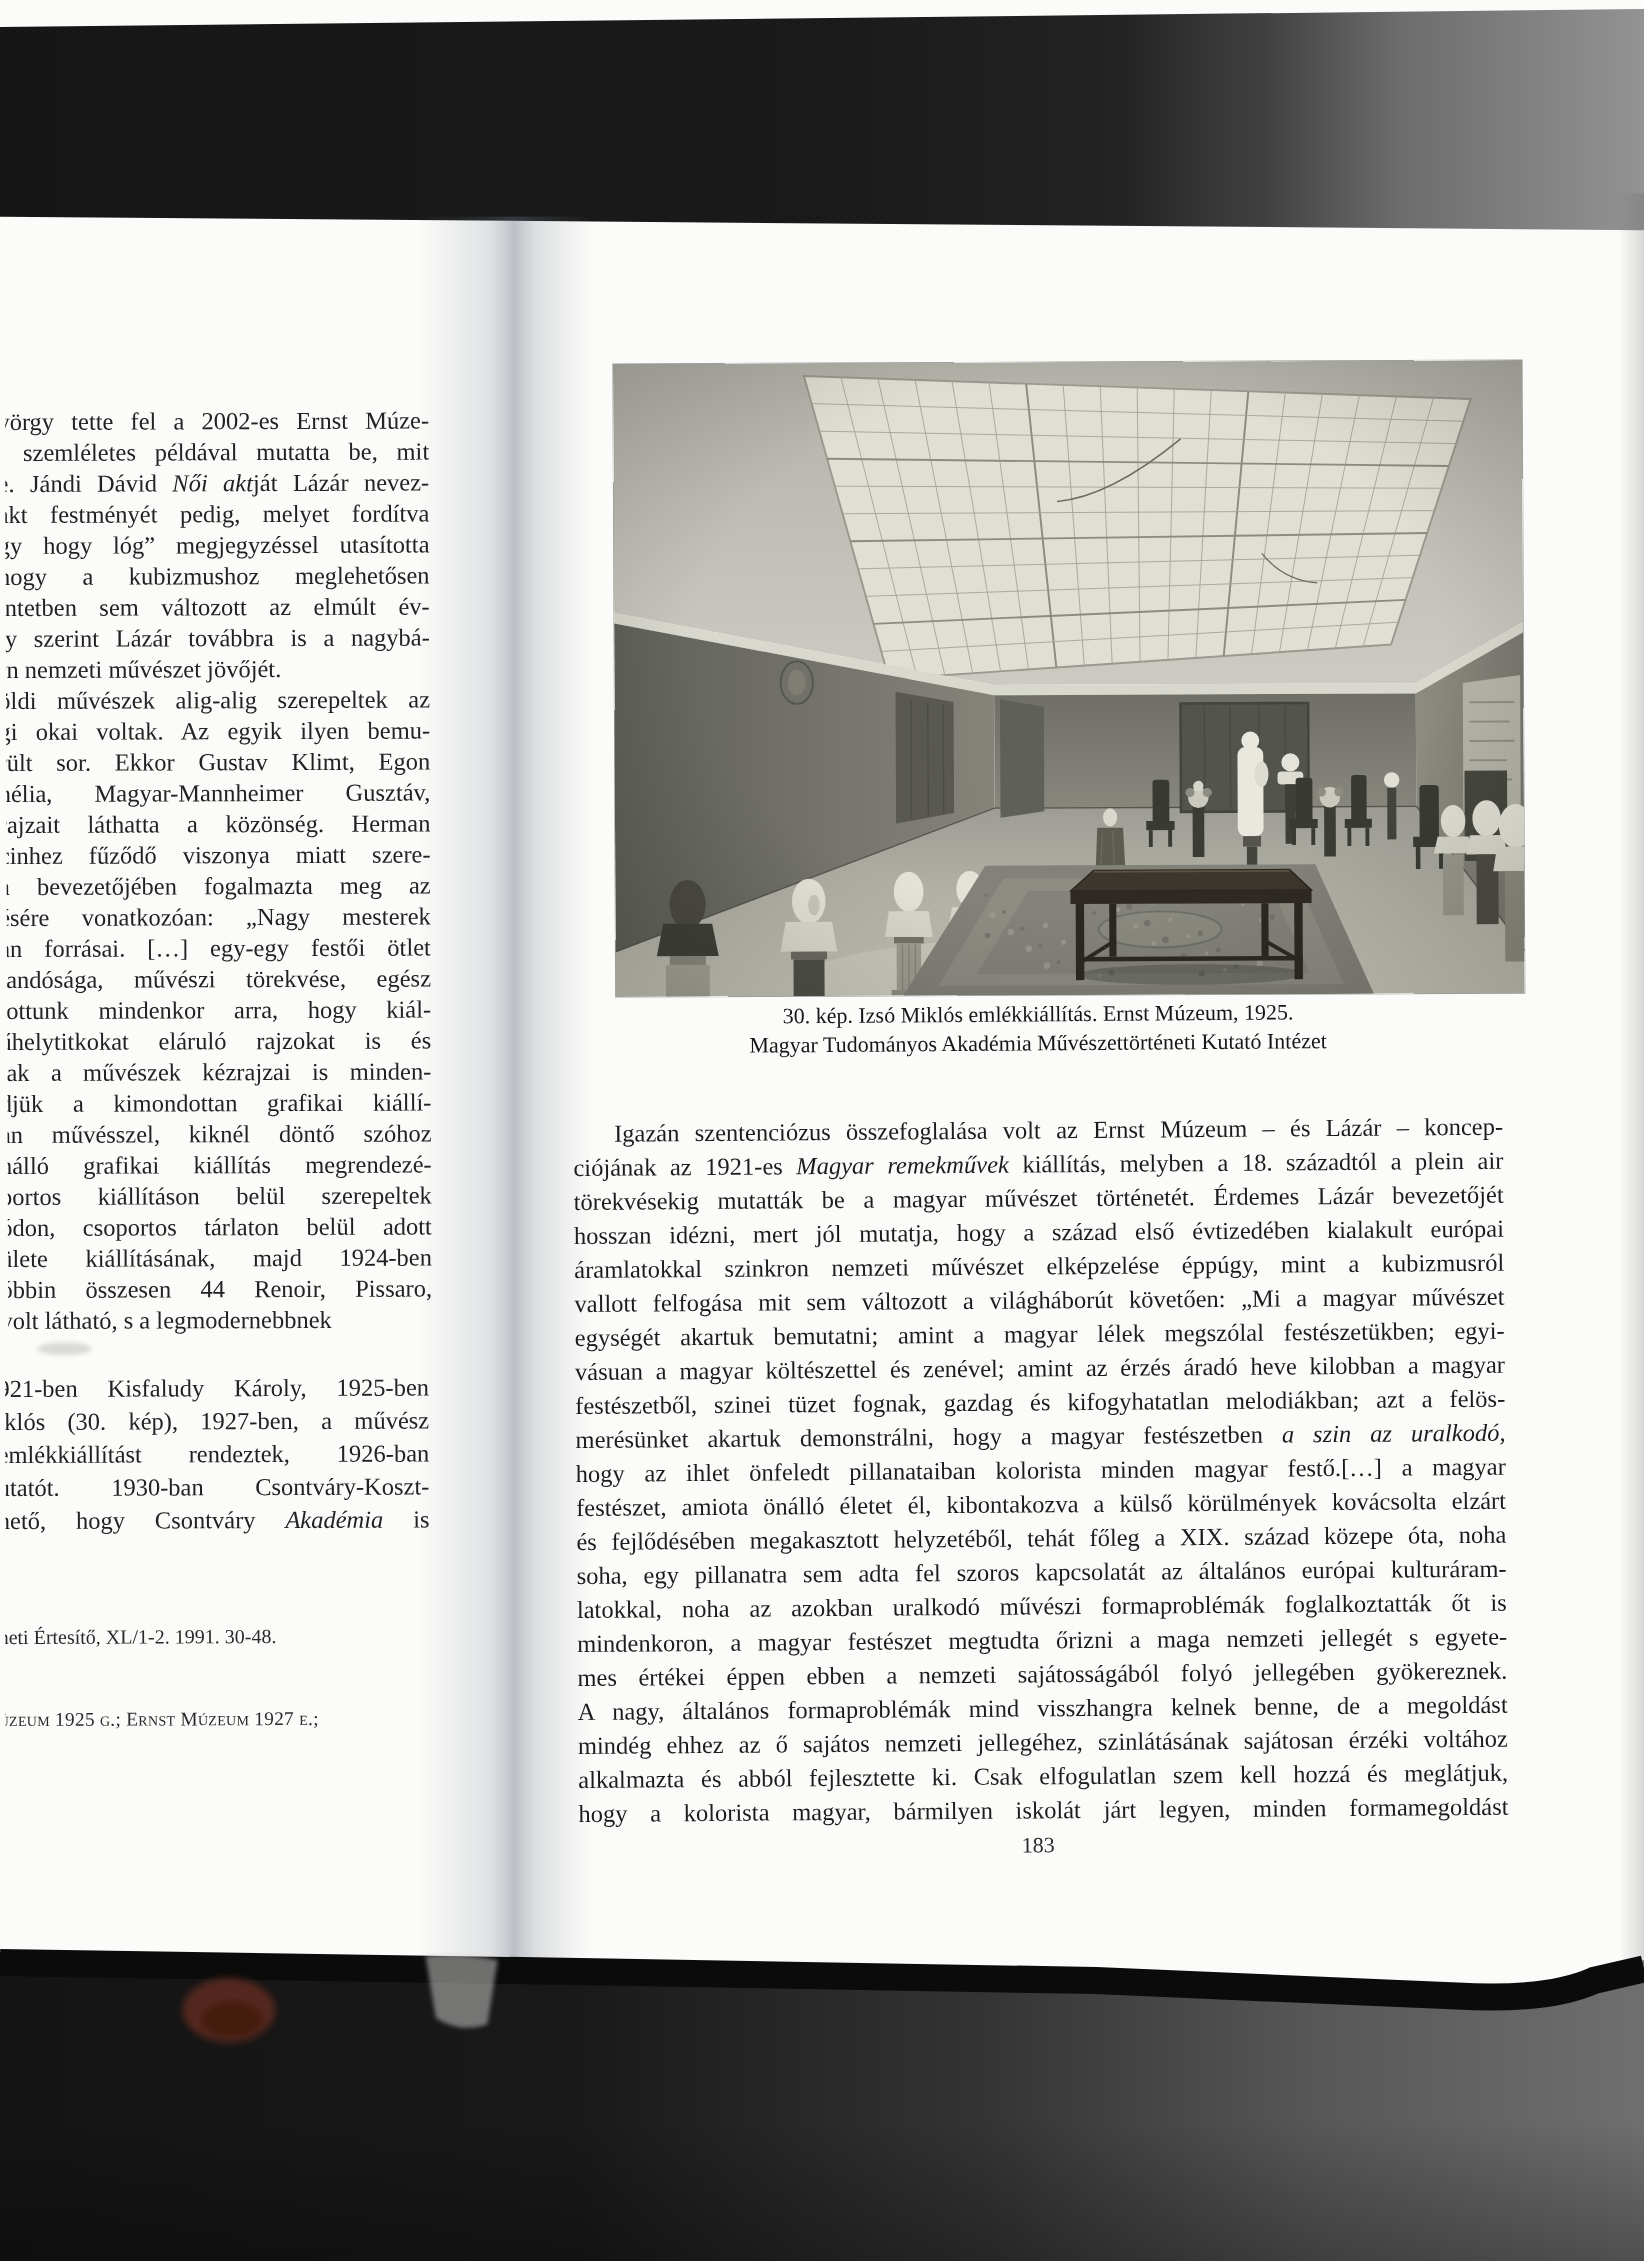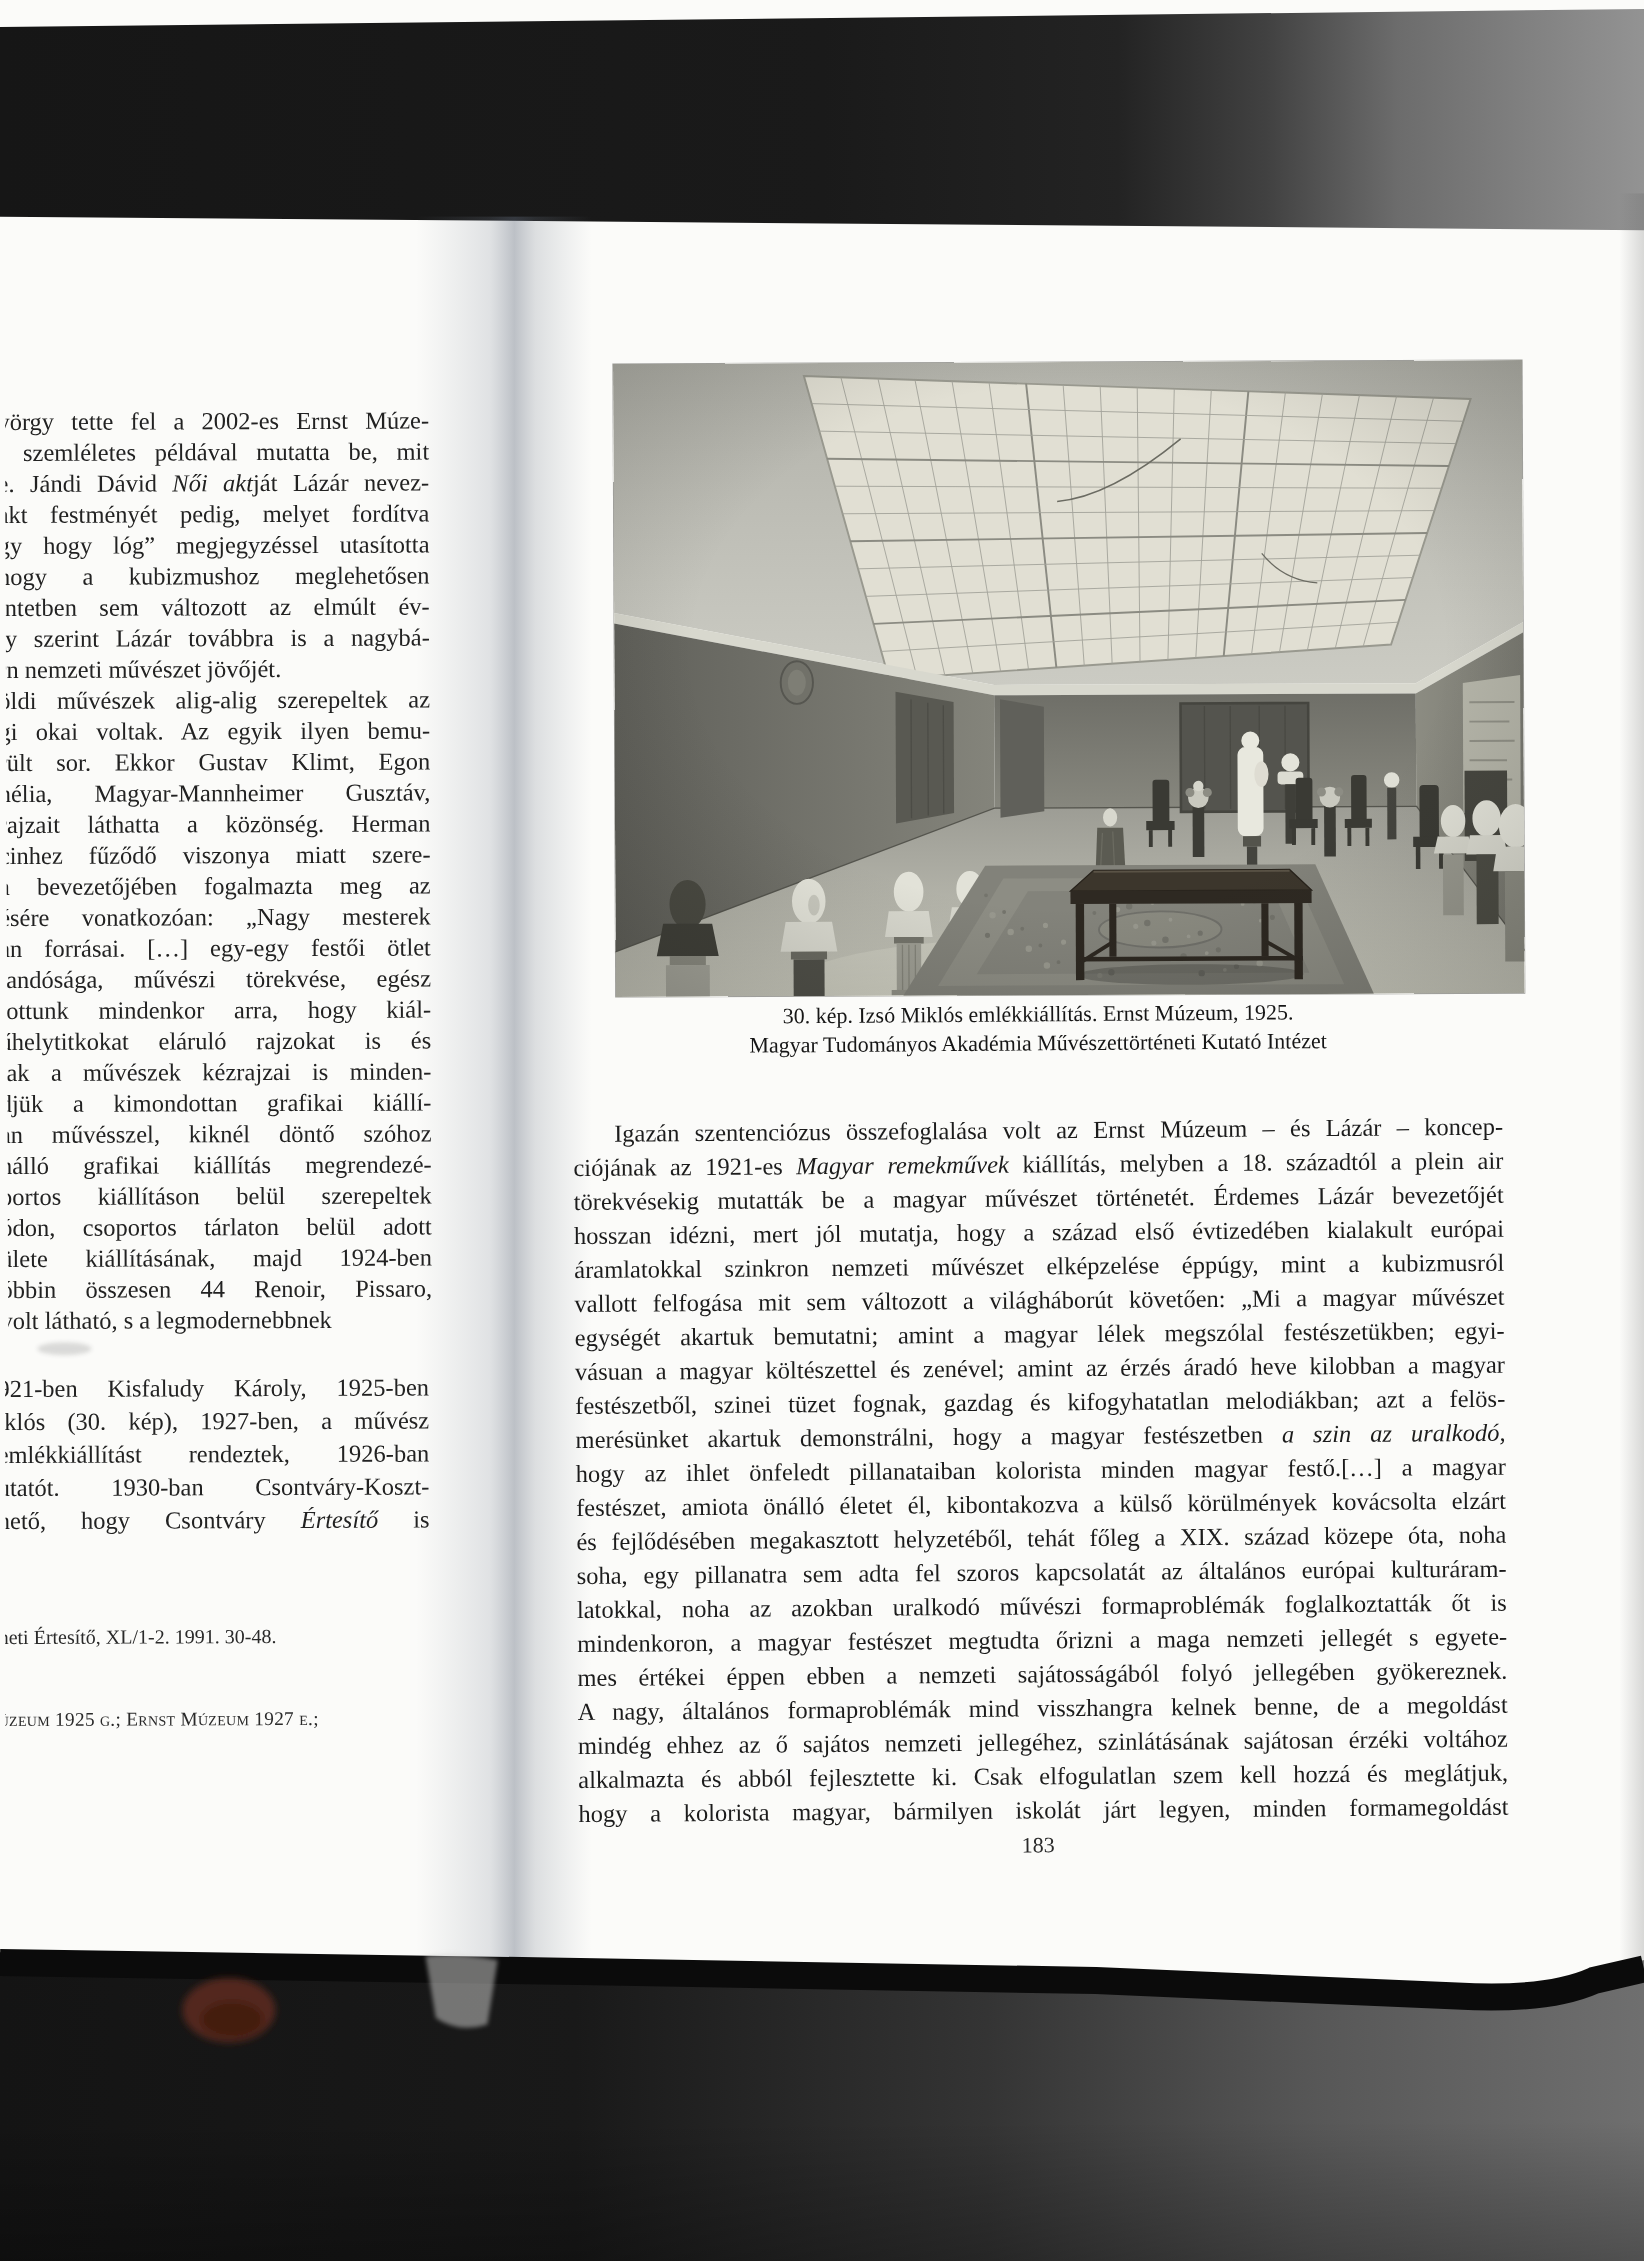--- a/index.html
+++ b/index.html
@@ -410,21 +410,21 @@
         <div class="tline nojust">volt látható, s a legmodernebbnek</div>
       </div>
   </div>
 
   <div class="abs leftcol block-b">
     <div class="inner">
         <div class="tline">921-ben Kisfaludy Károly, 1925-ben</div>
         <div class="tline">iklós (30. kép), 1927-ben, a művész</div>
         <div class="tline">emlékkiállítást rendeztek, 1926-ban</div>
         <div class="tline">utatót. 1930-ban Csontváry-Koszt-</div>
-        <div class="tline">hető, hogy Csontváry <i>Értesítő</i> is</div>
+        <div class="tline">hető, hogy Csontváry <i>Akadémia</i> is</div>
       </div>
   </div>
 
   <div class="abs footnote fn1">
     <div class="inner">neti Értesítő, XL/1-2. 1991. 30-48.</div>
   </div>
 
   <div class="abs footnote fn2">
     <div class="inner">úzeum 1925 g.; Ernst Múzeum 1927 e.;</div>
   </div>

